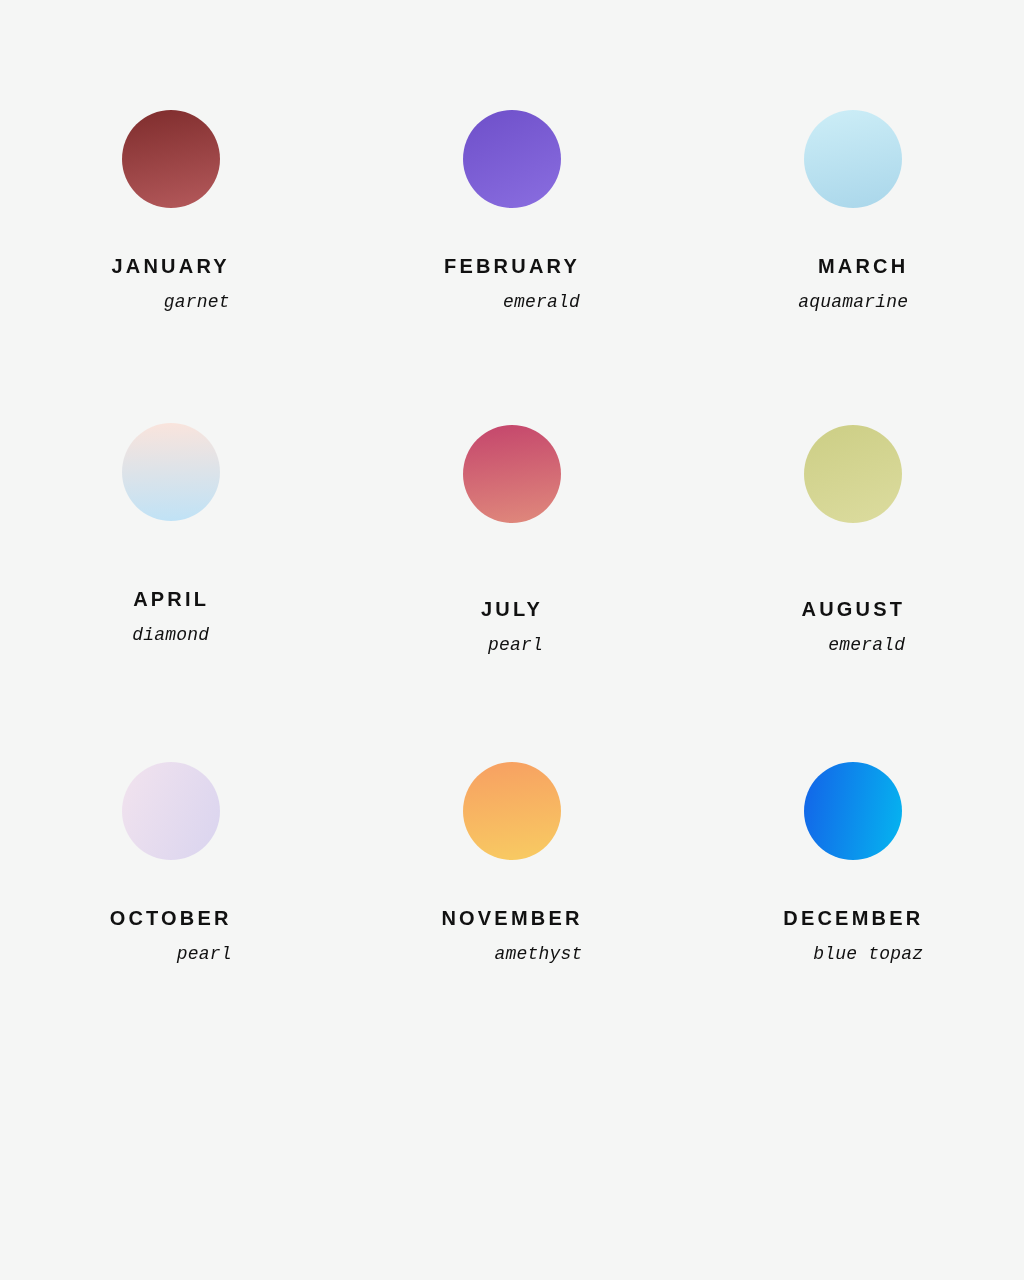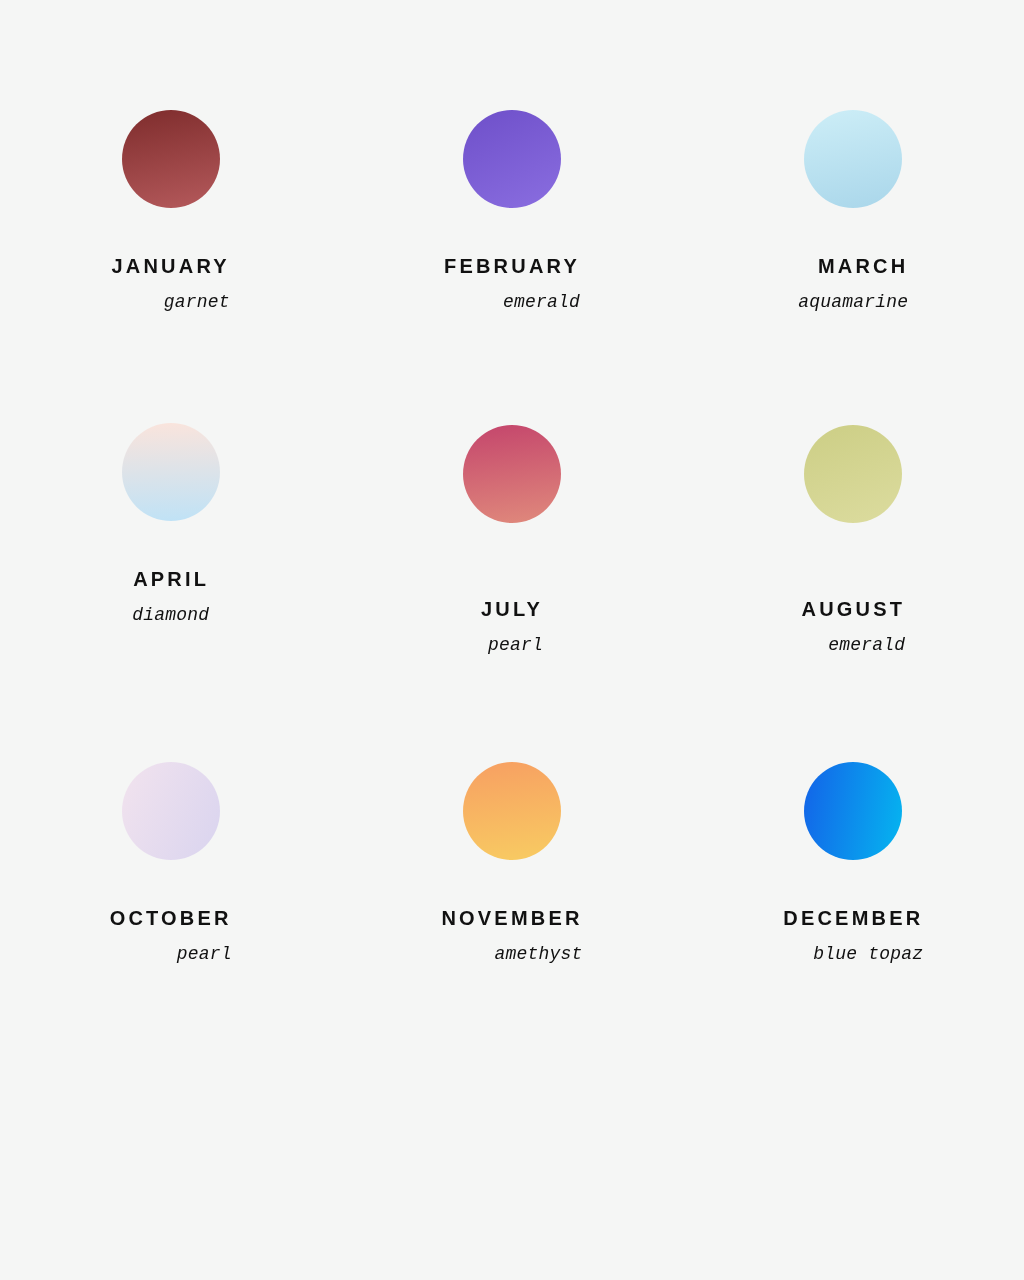--- a/index.html
+++ b/index.html
@@ -30,21 +30,21 @@
     position: relative;
     display: flex;
     flex-direction: column;
     align-items: center;
     justify-content: flex-start;
     box-sizing: border-box;
   }
 
   
   .stone-cell.r0 { padding-top: 110px; }
-  .stone-cell.r1 { padding-top: 110px; }
+  .stone-cell.r1 { padding-top: 110px; gap: 20px; }
   .stone-cell.r2 { padding-top: 112px; gap: 28px; }
   .stone-cell.r3 { padding-top: 108px; }
 
   .swatch-wrap {
     width: 98px;
     height: 98px;
     position: relative;
   }
 
   .swatch {

